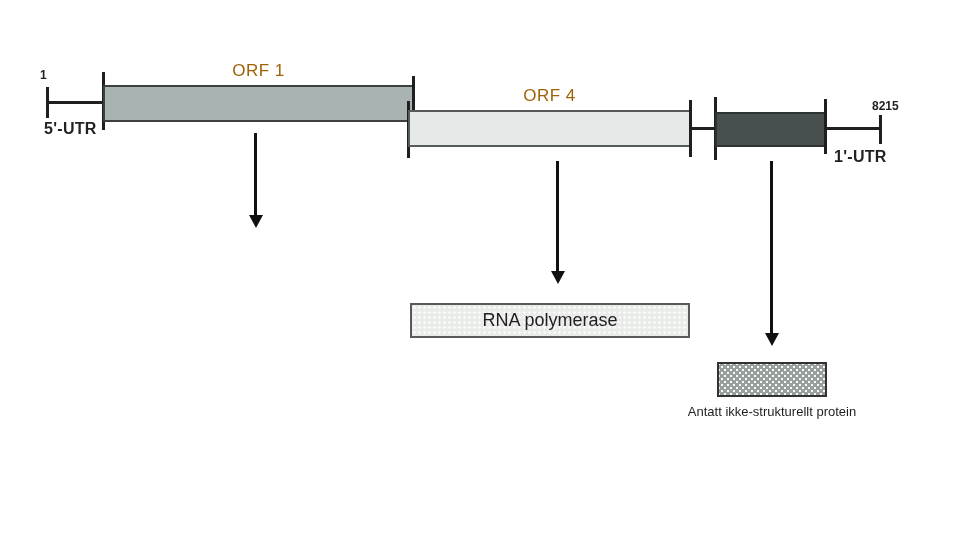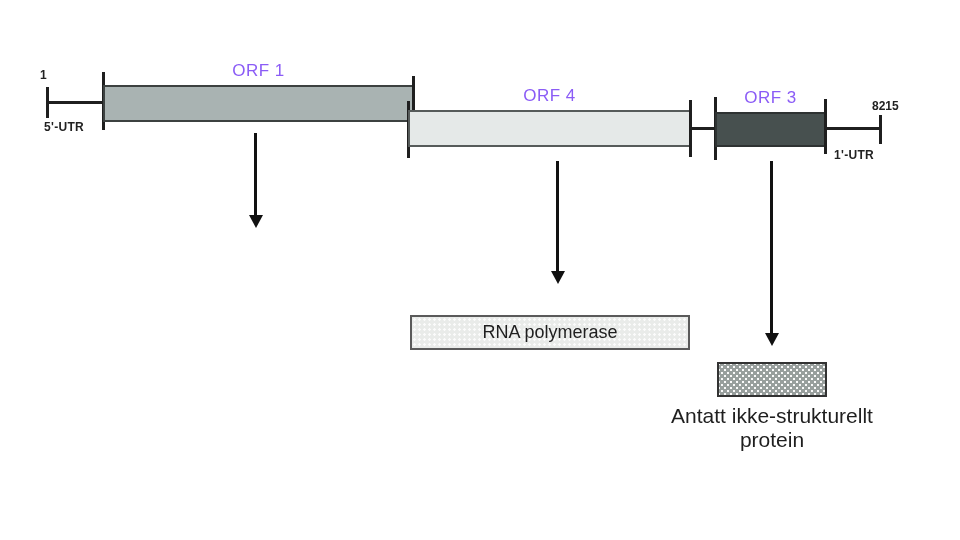--- a/index.html
+++ b/index.html
@@ -4,47 +4,46 @@
 <style>
   html,body{margin:0;padding:0;background:#fff;}
   #canvas{
     position:relative;width:960px;height:540px;background:#ffffff;overflow:hidden;
     font-family:"Liberation Sans", sans-serif;color:#1c1c1c;
   }
   
   .vline,.hline{position:absolute;background:#1f1f1f;}
   
   .orf-box{position:absolute;border:2px solid #3c4140;box-sizing:border-box;}
-  .orf-label{position:absolute;text-align:center;font-size:17px;letter-spacing:.5px;color:#8b5cf6;}
+  .orf-label{position:absolute;text-align:center;font-size:17px;letter-spacing:.5px;color:#a16207;}
   
   .coord{position:absolute;font-size:12px;font-weight:bold;color:#222;}
-  .utr{position:absolute;font-size:12px;font-weight:bold;color:#222;letter-spacing:.3px;}
+  .utr{position:absolute;font-size:16px;font-weight:bold;color:#222;letter-spacing:.3px;}
   
   .arrow-shaft{position:absolute;width:3px;background:#111;}
   .arrow-head{position:absolute;width:0;height:0;border-left:7px solid transparent;border-right:7px solid transparent;border-top:13px solid #111;}
   
   .product-box{
     position:absolute;border:2px solid #4c4c4c;box-sizing:border-box;
     display:flex;align-items:center;justify-content:center;
     font-size:18px;color:#1f1f1f;
   }
   .dots{
     background-image:
       radial-gradient(circle, rgba(255,255,255,.95) 1px, rgba(255,255,255,0) 1.5px),
       radial-gradient(circle, rgba(255,255,255,.95) 1px, rgba(255,255,255,0) 1.5px);
     background-size:6px 6px;
     background-position:0 0,3px 3px;
   }
   .dots-faint{
     background-image:
       radial-gradient(circle, rgba(255,255,255,.8) 1px, rgba(255,255,255,0) 1.5px);
     background-size:5px 5px;
-    margin-top:12px;
   }
-  .product-caption{position:absolute;text-align:center;font-size:21px;color:#1f1f1f;}
+  .product-caption{position:absolute;text-align:center;font-size:13px;color:#1f1f1f;}
 </style>
 </head>
 <body>
 
 <div id="canvas">
 
   <div class="coord" style="left:40px;top:68px;">1</div>
 
   <div class="vline" style="left:46px;top:87px;width:3px;height:31px;"></div>
 
@@ -57,21 +56,20 @@
   <div class="orf-box" style="left: 103px; top: 85px; width: 311px; height: 37px; background-color: rgb(169, 179, 178);"></div>
   <div class="vline" style="left:412px;top:76px;width:3px;height:56px;"></div>
 
   <div class="orf-label" style="left:408px;top:86px;width:283px;">ORF 4</div>
   <div class="vline" style="left:407px;top:101px;width:3px;height:57px;"></div>
   <div class="orf-box" style="left: 408px; top: 110px; width: 283px; height: 37px; border-color: rgb(86, 91, 90); background-color: rgb(229, 233, 232);"></div>
   <div class="vline" style="left:689px;top:100px;width:3px;height:57px;"></div>
 
   <div class="hline" style="left:690px;top:127px;width:27px;height:3px;"></div>
 
-  <div class="orf-label" style="left:715px;top:88px;width:111px;">ORF 3</div>
   <div class="vline" style="left:714px;top:97px;width:3px;height:63px;"></div>
   <div class="orf-box" style="left: 715px; top: 112px; width: 111px; height: 35px; border-color: rgb(46, 50, 50); background-color: rgb(71, 80, 79);"></div>
   <div class="vline" style="left:824px;top:99px;width:3px;height:55px;"></div>
 
   <div class="hline" style="left:824px;top:127px;width:58px;height:3px;"></div>
   <div class="vline" style="left:879px;top:115px;width:3px;height:29px;"></div>
   <div class="coord" style="left:872px;top:99px;">8215</div>
   <div class="utr" style="left:834px;top:148px;">1'-UTR</div>
 
   <div>

